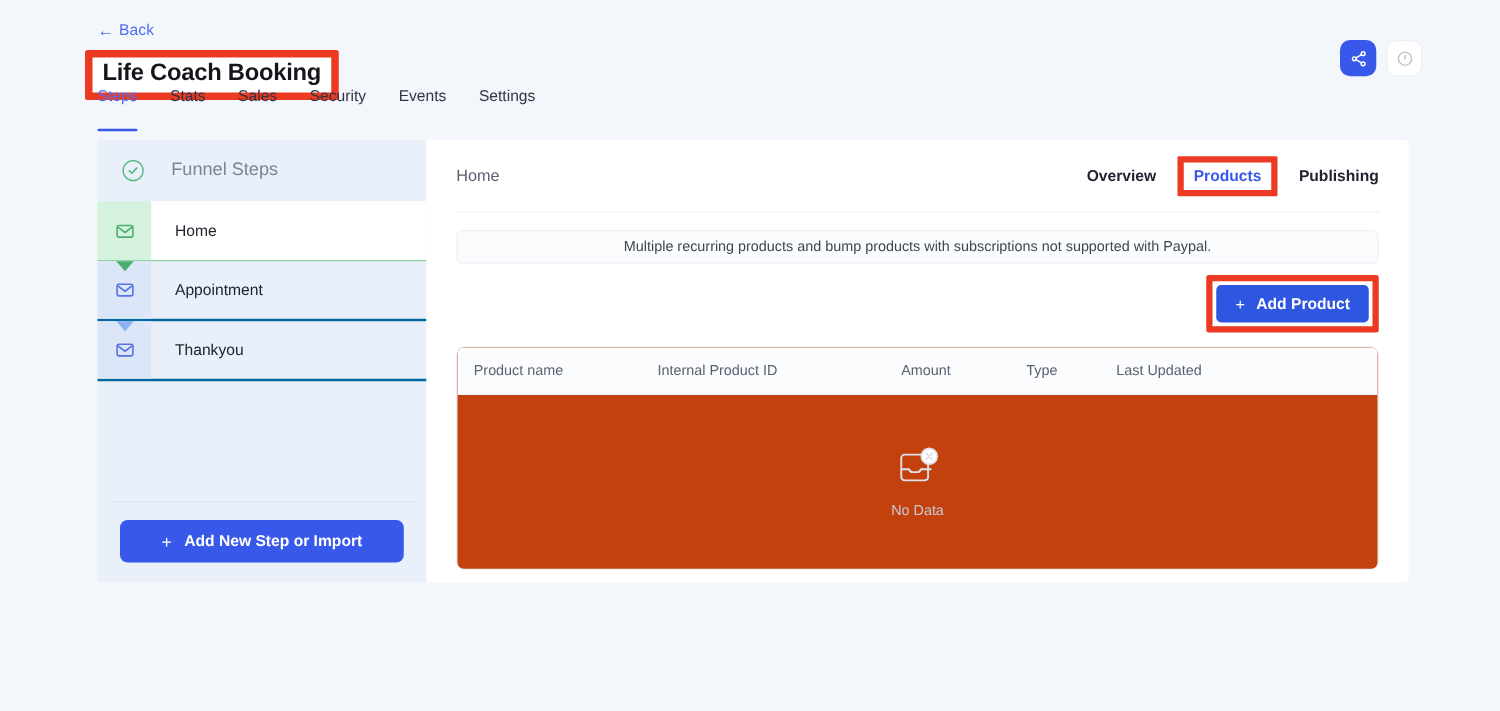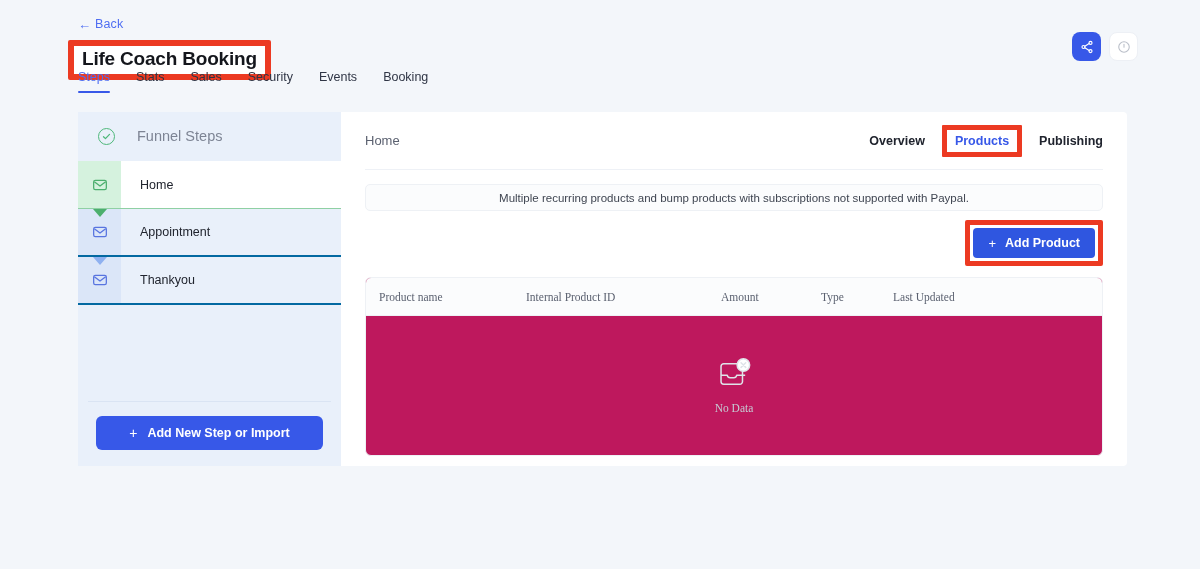--- a/index.html
+++ b/index.html
@@ -31,21 +31,21 @@
     font-size: 19px; font-weight: 700; color: #14161c;
     letter-spacing: -.2px; white-space: nowrap;
   }
 
   .tabs {
     position: absolute; left: 78px; top: 70px;
     display: flex; align-items: flex-start; gap: 26px;
   }
   .tab {
     font-size: 12.5px; color: #2f3545; font-weight: 500;
-    padding-bottom: 9px; cursor: pointer; position: relative;
+    padding-bottom: 21px; cursor: pointer; position: relative;
   }
   .tab.active { color: #4f6ef2; }
   .tab.active::after {
     content: ""; position: absolute; left: 0; right: 0; bottom: 0;
     height: 2.5px; background: #3758e8; border-radius: 2px;
   }
 
   .top-actions {
     position: absolute; right: 62px; top: 32px;
     display: flex; align-items: center; gap: 8px;
@@ -162,21 +162,21 @@
     background: #2f56e0; color: #fff;
     font-size: 12.5px; font-weight: 600; cursor: pointer;
     display: flex; align-items: center; gap: 9px;
     font-family: "Liberation Sans", sans-serif;
   }
   .add-product-btn .plus { font-size: 13px; font-weight: 400; }
 
   .table-card {
     margin-top: 11px;
     border: 1px solid #eef1f5; border-radius: 6px;
-    overflow: hidden; background: #be185d; font-family: Liberation Serif, serif;
+    overflow: hidden; background: #c2410c;
   }
   .table-head {
     display: flex; height: 38px; align-items: center;
     background: #fbfcfd; border-bottom: 1px solid #eef1f5;
     font-size: 11.5px; color: #5b6170;
   }
   .th { padding-left: 0; }
   .th-1 { width: 160px; padding-left: 13px; }
   .th-2 { width: 195px; }
   .th-3 { width: 100px; }
@@ -206,21 +206,21 @@
   <div class="title-hl">
     <div class="page-title">Life Coach Booking</div>
   </div>
 
   <div class="tabs">
     <div class="tab active">Steps</div>
     <div class="tab">Stats</div>
     <div class="tab">Sales</div>
     <div class="tab">Security</div>
     <div class="tab">Events</div>
-    <div class="tab">Booking</div>
+    <div class="tab">Settings</div>
   </div>
 
   <div class="top-actions">
     <div class="icon-btn primary">
       <svg width="14" height="14" viewBox="0 0 24 24" fill="none" stroke="#ffffff" stroke-width="2" stroke-linecap="round" stroke-linejoin="round">
         <circle cx="18" cy="5" r="2.6"></circle>
         <circle cx="6" cy="12" r="2.6"></circle>
         <circle cx="18" cy="19" r="2.6"></circle>
         <line x1="8.3" y1="10.8" x2="15.7" y2="6.2"></line>
         <line x1="8.3" y1="13.2" x2="15.7" y2="17.8"></line>

